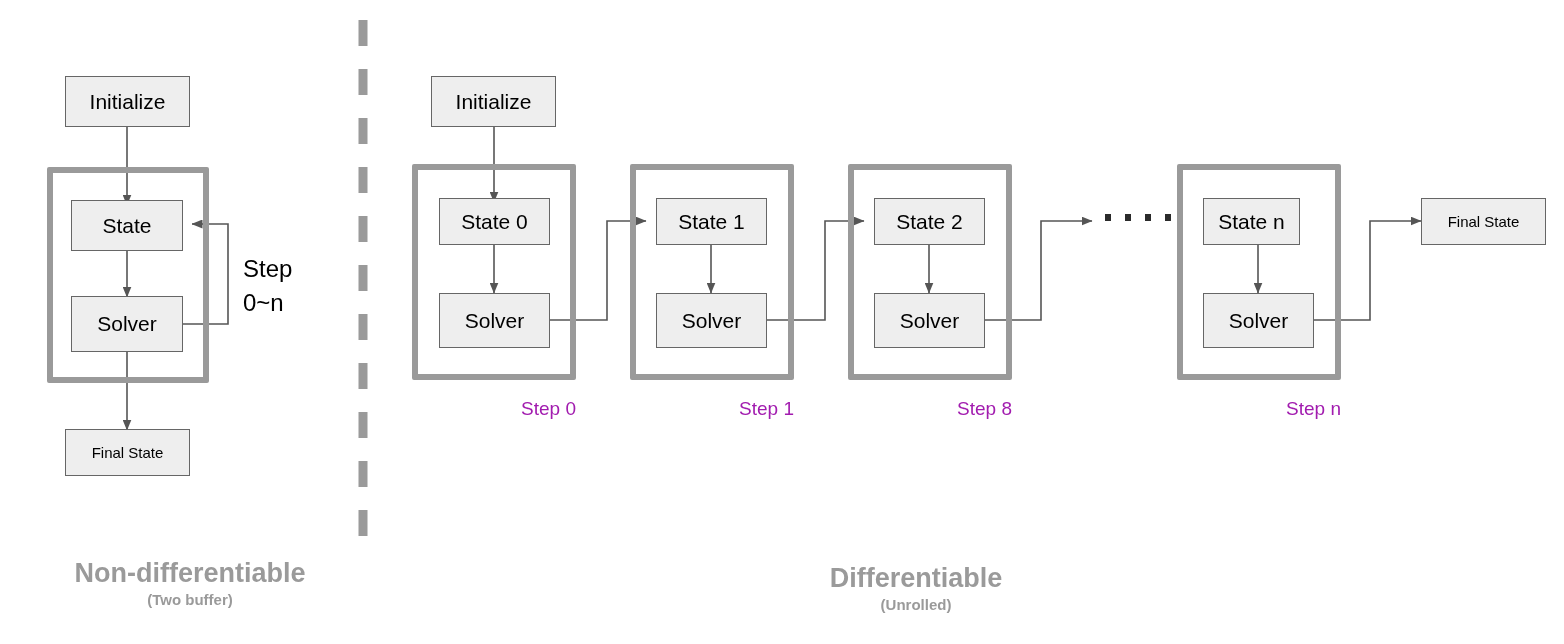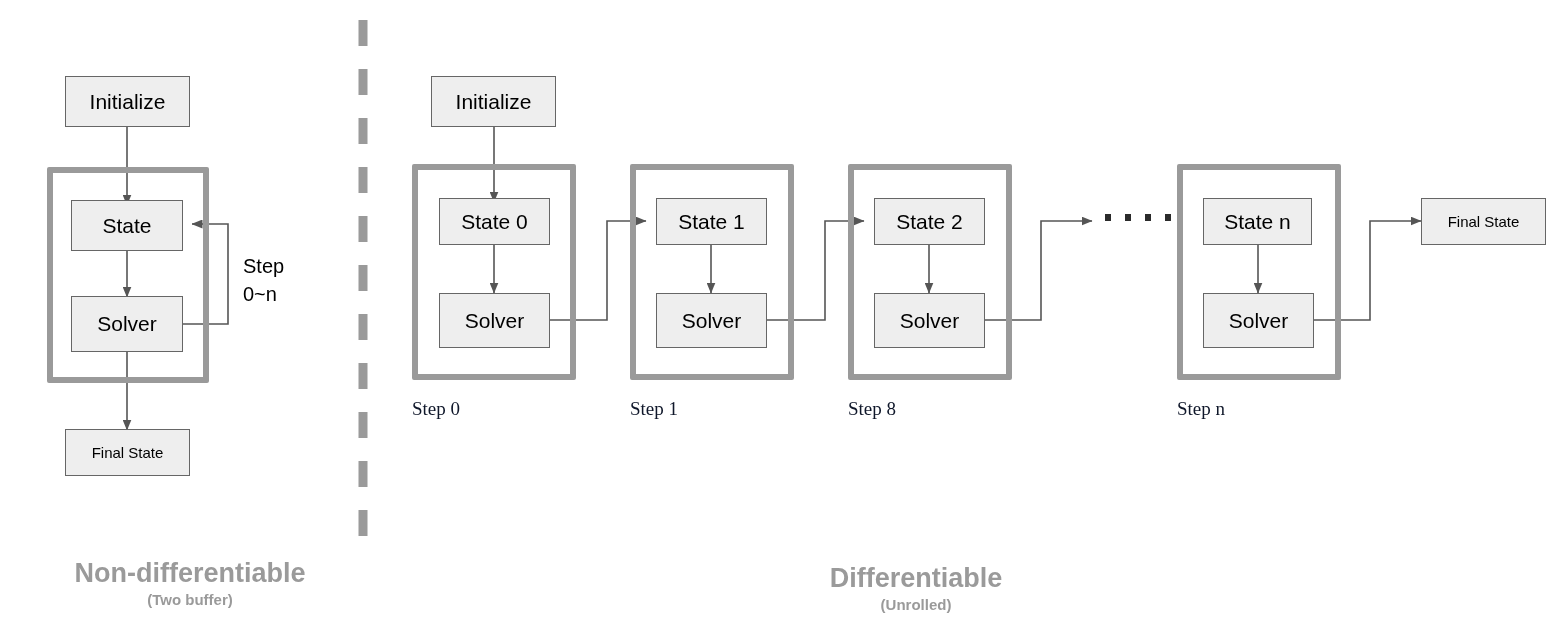--- a/index.html
+++ b/index.html
@@ -42,28 +42,28 @@
   .group-box {
     position: absolute;
     box-sizing: border-box;
     background: transparent;
     border: 6px solid #9a9a9a;
     border-radius: 2px;
   }
   .caption-sm {
     position: absolute;
     font-size: 19px;
-    color: #0f172a;
-    text-align: left;
+    color: #a21caf;
+    text-align: right;
     white-space: nowrap;
-    font-family: Liberation Serif, serif;
+    font-family: Liberation Sans, sans-serif;
   }
   .loop-label {
     position: absolute;
-    font-size: 20px;
+    font-size: 24px;
     color: #000000;
     line-height: 1.42;
     white-space: pre-line;
     font-family: "Liberation Sans", sans-serif;
   }
   .panel-caption {
     position: absolute;
     text-align: center;
     color: #9a9a9a;
     font-family: "Liberation Sans", sans-serif;
@@ -164,21 +164,21 @@
   <div class="caption-sm" style="left:848px; top:398px; width:164px;">Step 8</div>
 
   <div class="ellipsis-dots" style="left:1105px; top:214px;">
     <i></i>
     <i></i>
     <i></i>
     <i></i>
   </div>
 
   <div class="group-box" style="left:1177px; top:164px; width:164px; height:216px;"></div>
-  <div class="node-box node-lg" style="left:1203px; top:198px; width:109px; height:47px;">State n</div>
+  <div class="node-box node-lg" style="left:1203px; top:198px; width:97px; height:47px;">State n</div>
   <div class="node-box node-lg" style="left:1203px; top:293px; width:111px; height:55px;">Solver</div>
   <div class="caption-sm" style="left:1177px; top:398px; width:164px;">Step n</div>
 
   <div class="node-box node-sm" style="left:1421px; top:198px; width:125px; height:47px;">Final State</div>
 
   <div class="panel-caption" style="left:760px; top:563px; width:312px;">
     <span class="title">Differentiable</span>
     <span class="sub">(Unrolled)</span>
   </div>
 

